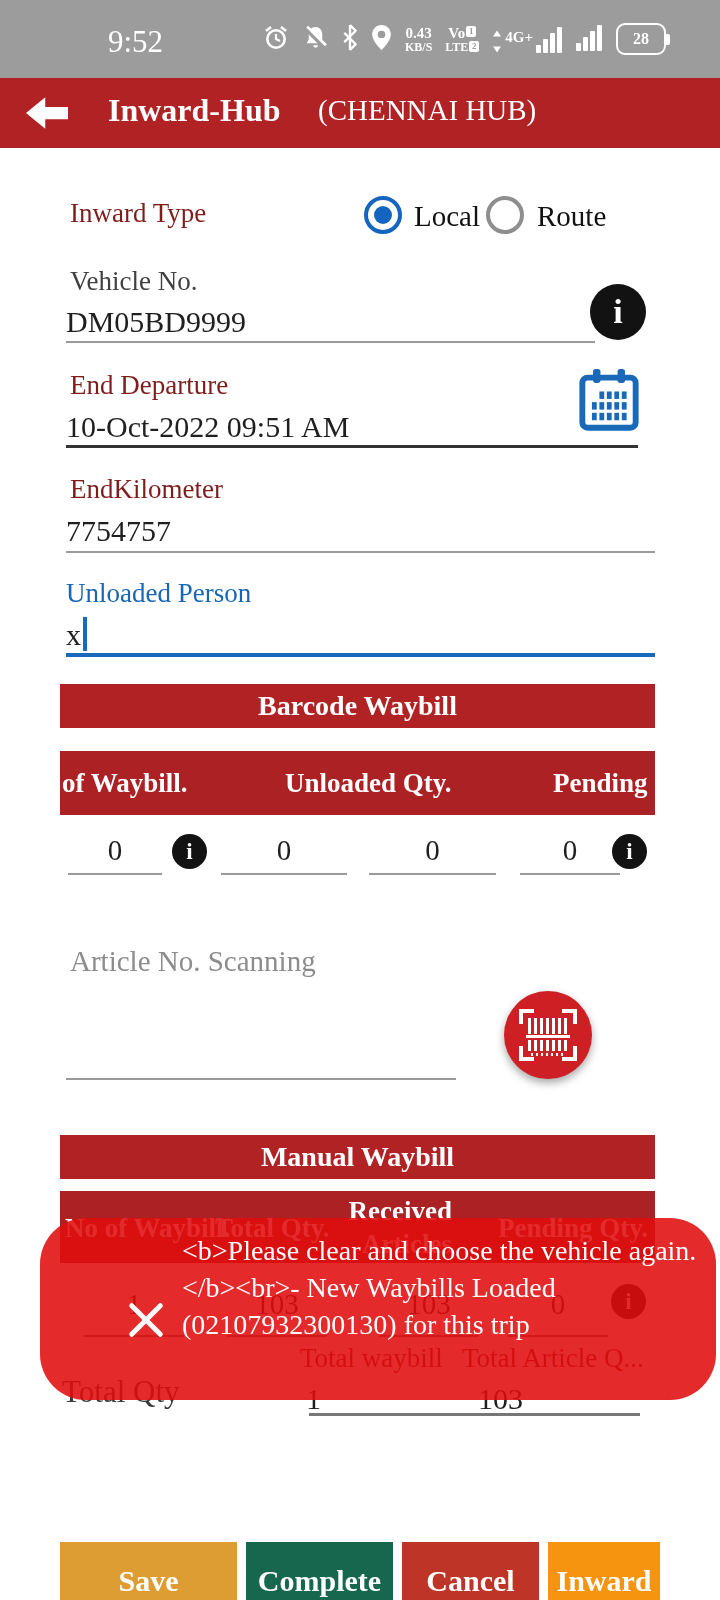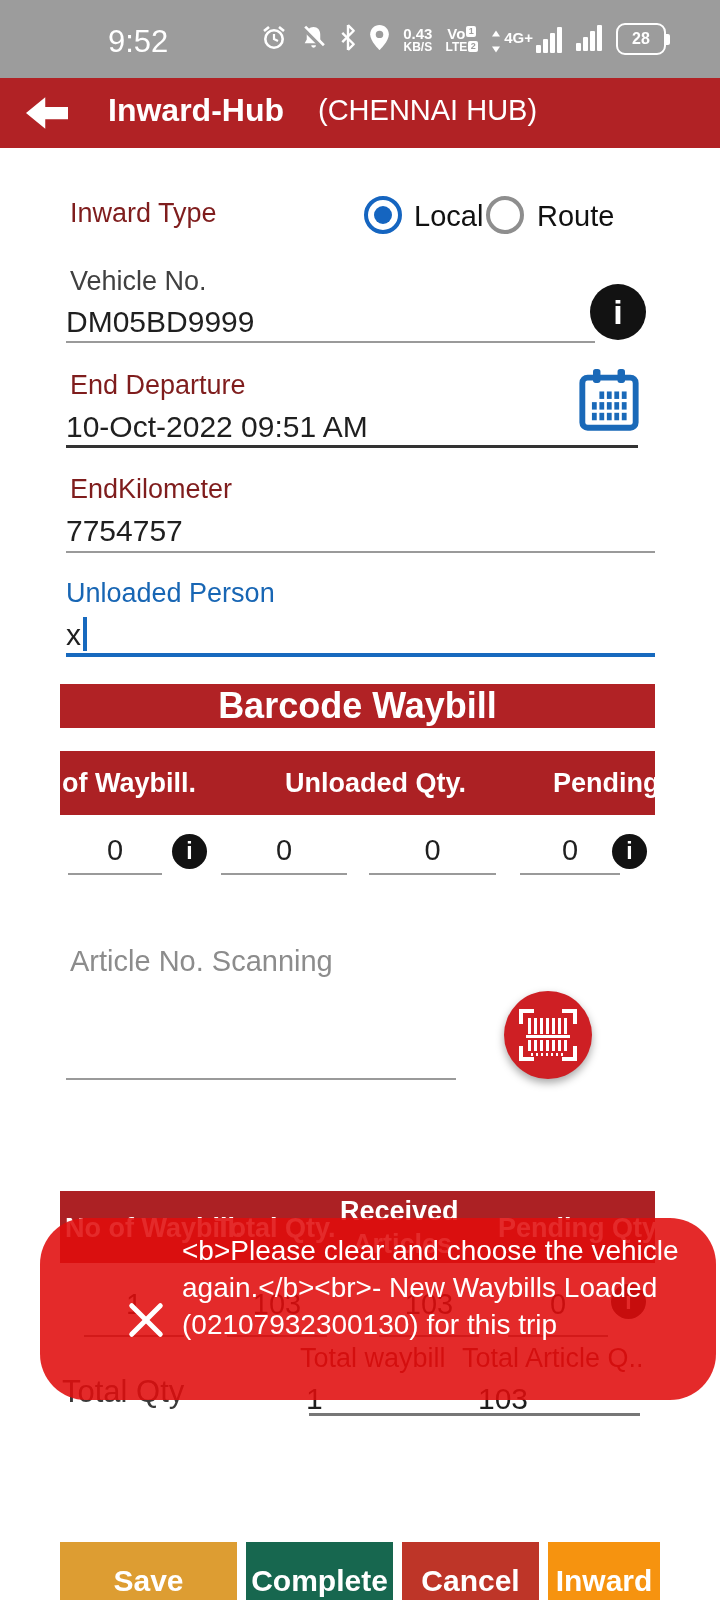--- a/index.html
+++ b/index.html
@@ -1,19 +1,19 @@
 <!DOCTYPE html>
 <html><head>
 <meta charset="utf-8">
 <style>
   html,body{margin:0;padding:0;background:#e8e8e8;}
   .screen{
     position:relative;width:720px;height:1600px;margin:0 auto;
     background:#ffffff;overflow:hidden;
-    font-family:Liberation Sans, sans-serif;
+    font-family:Liberation Serif, serif;
     -webkit-font-smoothing:antialiased;
   }
   .abs{position:absolute;}
   
   .statusbar{position:absolute;top:0;left:0;width:720px;height:78px;background:#9C9C9C;color:#fff;}
   .sb-time{position:absolute;left:108px;top:24px;font-size:31px;color:#fff;}
   .sb-icons{position:absolute;right:50px;top:0;height:78px;display:flex;align-items:center;gap:13px;}
   .sb-txt{font-weight:bold;line-height:1;text-align:center;}
   .sb-small{font-size:15px;}
   .sb-tiny{font-size:12px;}
@@ -36,21 +36,21 @@
   .uline-blue{height:4px;background:#1769BE;}
   .caret{display:inline-block;width:4px;height:34px;background:#1769BE;vertical-align:-6px;margin-left:2px;}
   
   .radio{width:38px;height:38px;border-radius:50%;box-sizing:border-box;display:flex;align-items:center;justify-content:center;}
   .radio-on{border:4px solid #1565C0;}
   .radio-on .dot{width:18px;height:18px;border-radius:50%;background:#1565C0;}
   .radio-off{border:4px solid #8E8E8E;}
   .radio-lbl{font-size:29px;color:#111;}
   
   .secbar{position:absolute;left:60px;width:595px;height:44px;background:#B12225;display:flex;align-items:center;justify-content:center;}
-  .secbar span{color:#fff;font-size:36px;font-weight:bold;}
+  .secbar span{color:#fff;font-size:28px;font-weight:bold;}
   .theadband{position:absolute;left:60px;width:595px;background:#AC2124;overflow:hidden;}
   .th{position:absolute;color:#fff;font-size:27px;font-weight:bold;white-space:nowrap;}
   .info{border-radius:50%;background:#121212;color:#fff;display:flex;align-items:center;justify-content:center;font-weight:bold;}
   .info-lg{width:56px;height:56px;font-size:34px;}
   .info-sm{width:35px;height:35px;font-size:23px;}
   .numcell{position:absolute;font-size:29px;color:#1F1F1F;text-align:center;}
   
   .scanbtn{position:absolute;left:504px;top:991px;width:88px;height:88px;border-radius:50%;
      background:#CE1F24;box-shadow:0 4px 8px rgba(0,0,0,0.35);display:flex;align-items:center;justify-content:center;}
   .scan-icon{position:relative;width:58px;height:52px;}
@@ -233,20 +233,23 @@
         <div class="corner c-tr"></div>
         <div class="corner c-bl"></div>
         <div class="corner c-br"></div>
       <div class="bars-a"></div>
         <div class="scanline"></div>
         <div class="bars-b"></div>
         <div class="dotrow"></div>
     </div>
   </div>
 
+  <div class="secbar" style="top:1135px;">
+    <span>Manual Waybill</span>
+  </div>
   <div class="theadband" style="top:1191px;height:72px;">
     <span class="th" style="left:5px;top:22px;">No of Waybill.</span>
     <span class="th" style="left:155px;top:22px;">Total Qty.</span>
     <span class="th" style="left:280px;top:4px;width:112px;white-space:normal;text-align:right;line-height:33px;">Received Articles</span>
     <span class="th" style="left:438px;top:22px;">Pending Qty.</span>
   </div>
   <div class="numcell" style="left:84px;top:1288px;width:100px;">1</div>
   <div class="abs uline" style="left:84px;top:1335px;width:100px;background:#777;"></div>
   <div class="numcell" style="left:227px;top:1288px;width:100px;">103</div>
   <div class="abs uline" style="left:227px;top:1335px;width:100px;background:#777;"></div>

